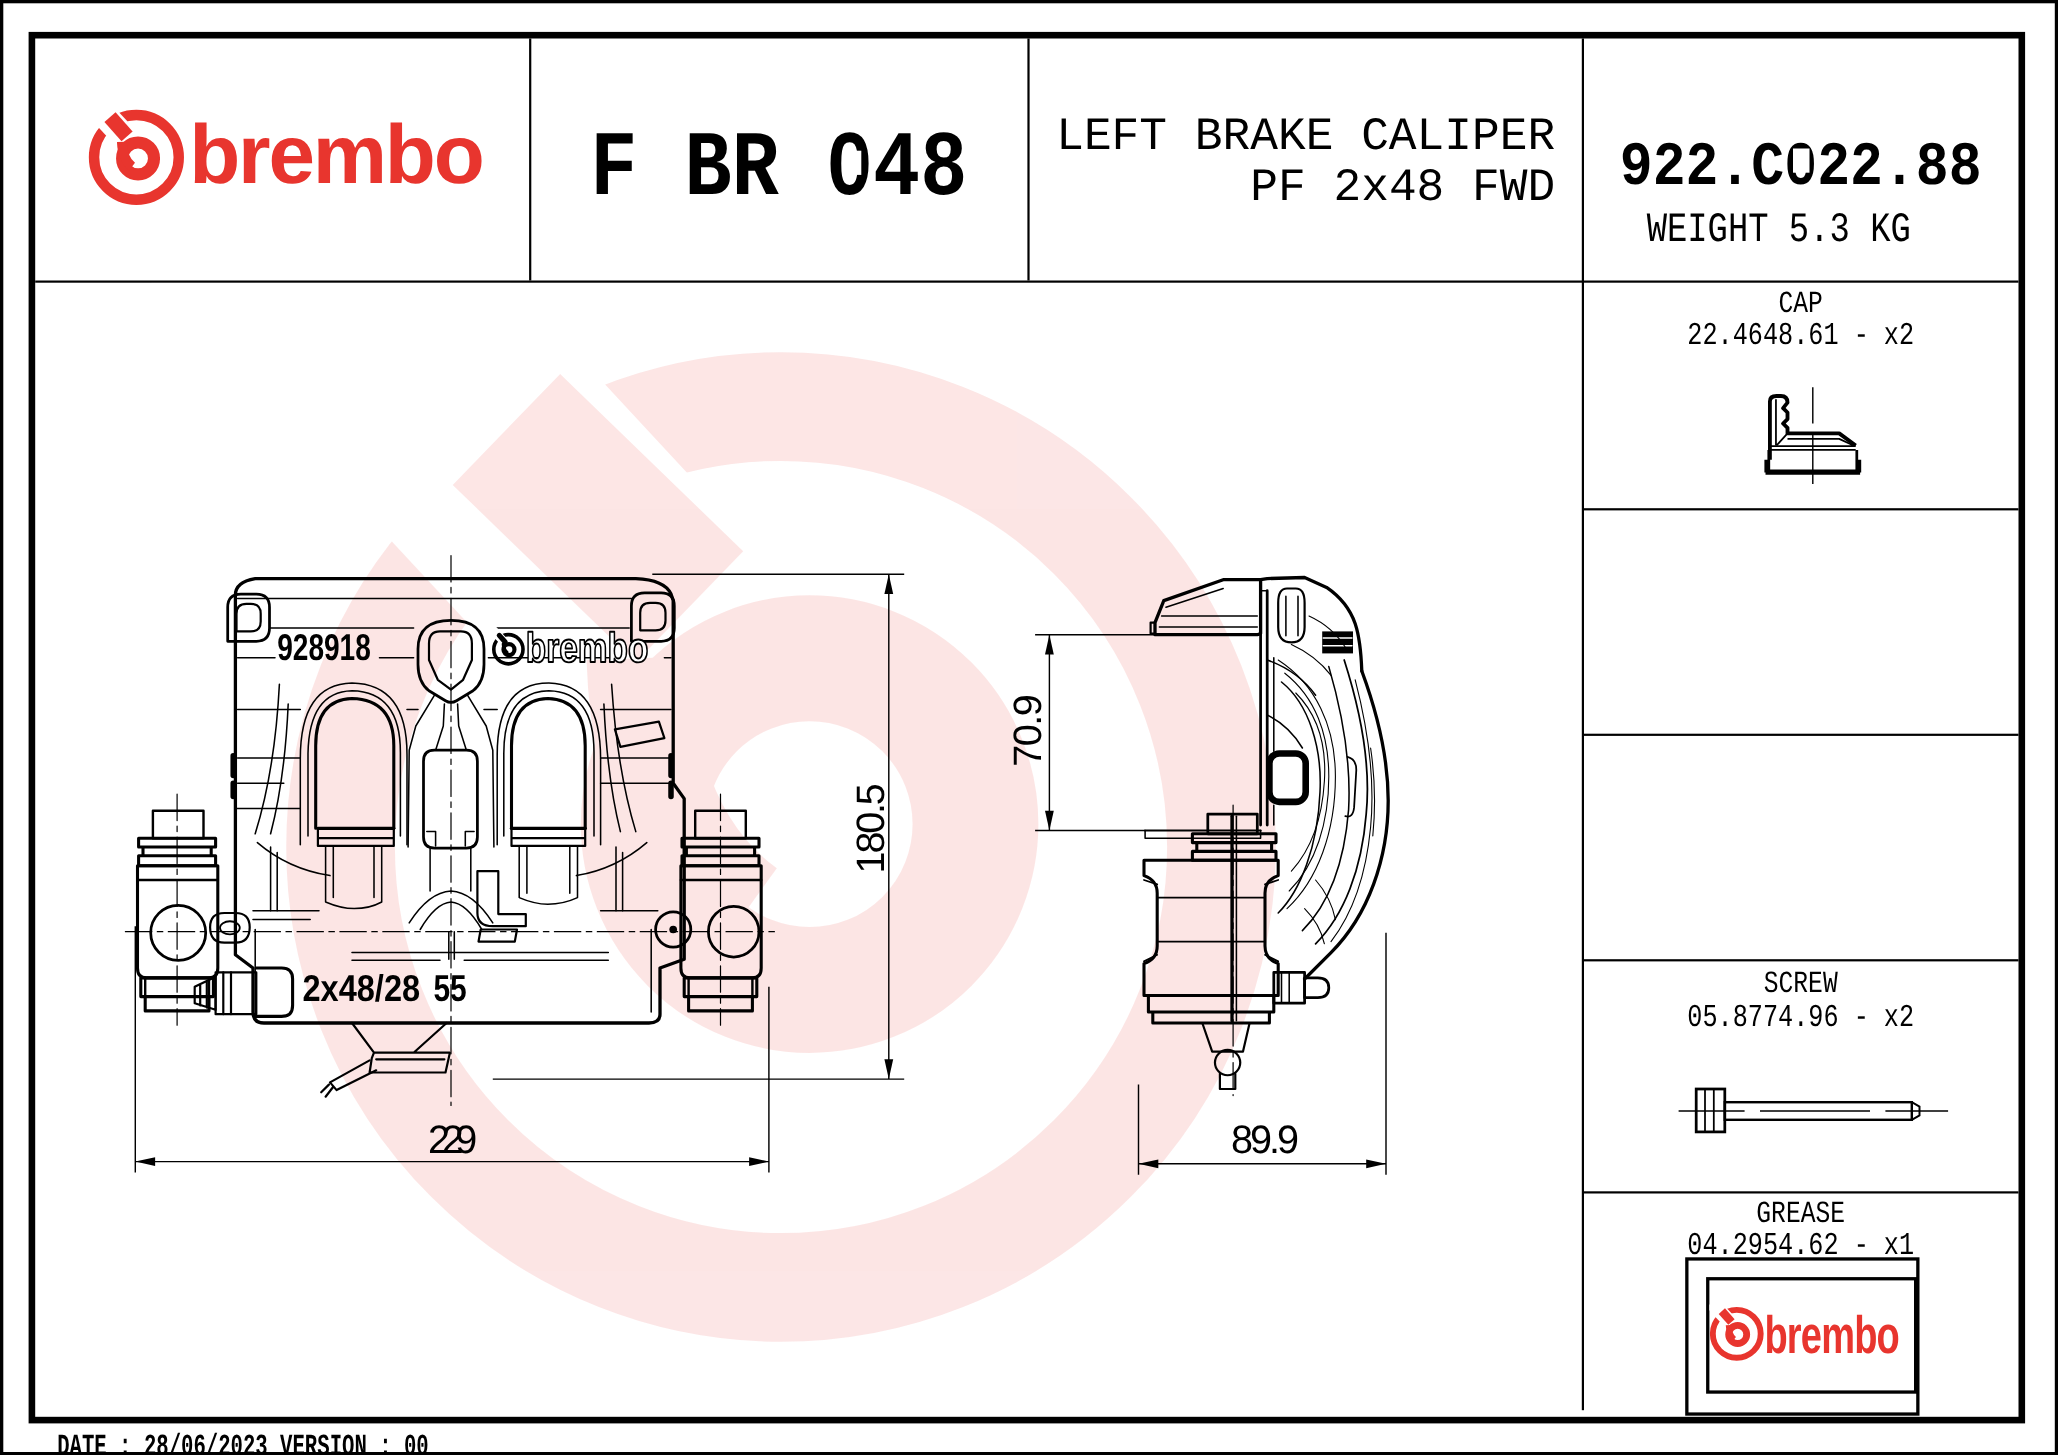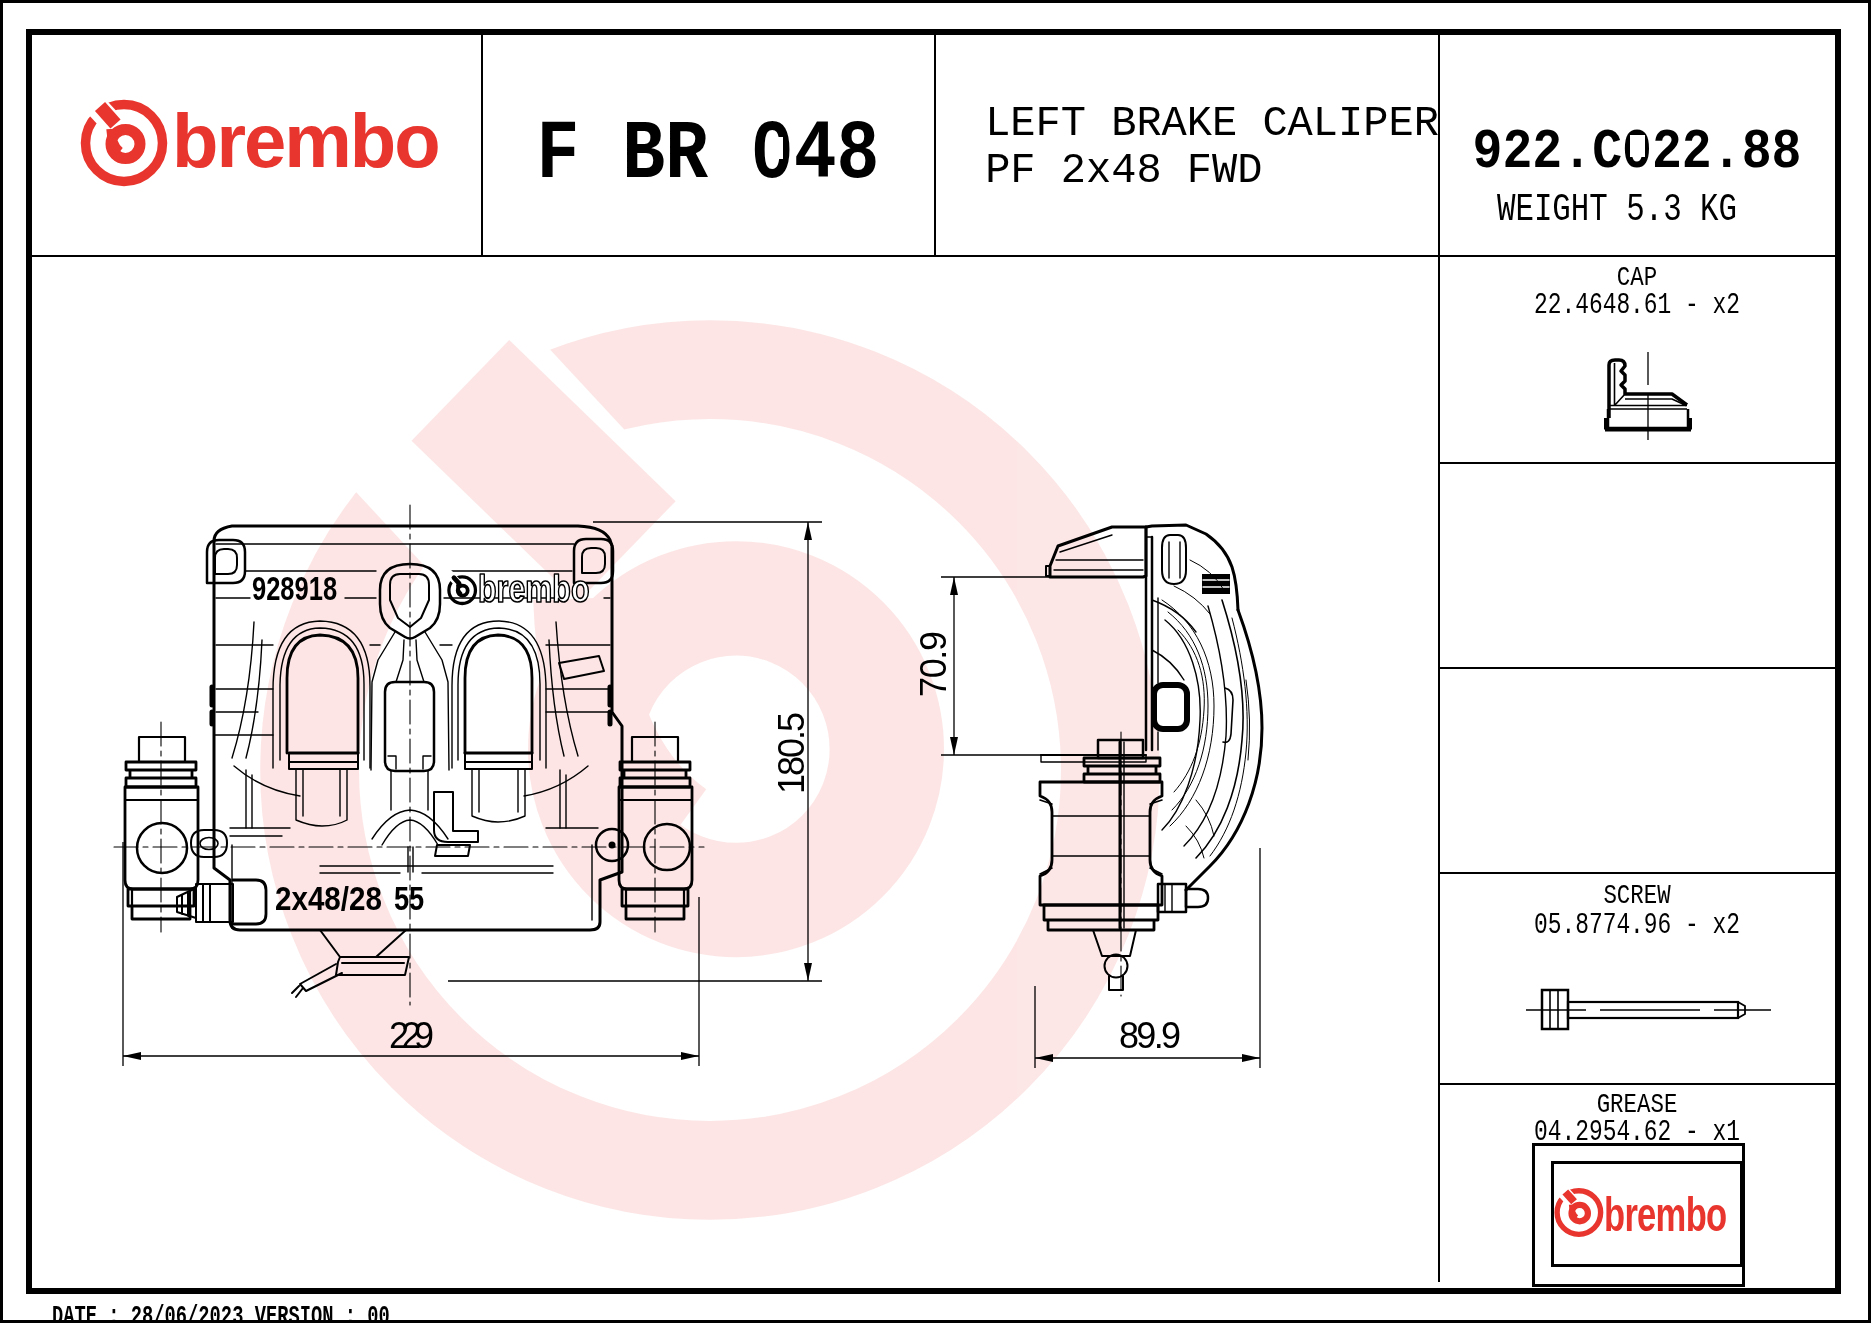--- a/index.html
+++ b/index.html
@@ -21,21 +21,21 @@
   <div class="abs" style="left:481px;top:35px;width:2px;height:220px;background:#000;"></div>
   <div class="abs" style="left:934px;top:35px;width:2px;height:220px;background:#000;"></div>
   <div class="abs" style="left:1438px;top:35px;width:2px;height:1247px;background:#000;"></div>
 
   <div class="abs" style="left:1440px;top:462px;width:395px;height:2px;background:#000;"></div>
   <div class="abs" style="left:1440px;top:667px;width:395px;height:2px;background:#000;"></div>
   <div class="abs" style="left:1440px;top:872px;width:395px;height:2px;background:#000;"></div>
   <div class="abs" style="left:1440px;top:1083px;width:395px;height:2px;background:#000;"></div>
 
   <div id="fbr" class="abs ctr" style="left:708px;top:113px;font-weight:bold;font-size:84px;line-height:84px;transform:translateX(-50%) scaleX(0.85);letter-spacing:0;">F BR 048</div>
-  <div class="abs ctr" style="left:1187px;top:101px;font-size:42px;line-height:47px;text-align:left;transform:translateX(-50%);margin-left:25px;">LEFT BRAKE CALIPER
+  <div class="abs ctr" style="left:1187px;top:101px;font-size:42px;line-height:47px;text-align:right;transform:translateX(-50%);">LEFT BRAKE CALIPER
 PF 2x48 FWD</div>
   <div class="abs ctr" style="left:1637px;top:124px;font-size:56px;line-height:56px;font-weight:bold;transform:translateX(-50%) scaleX(0.89);">922.C022.88</div>
   <div class="abs ctr" style="left:1617px;top:191px;font-size:38px;line-height:38px;transform:translateX(-50%) scaleX(0.81);">WEIGHT 5.3 KG</div>
 
   <div class="abs ctr" style="left:1637px;top:264px;font-size:28px;line-height:28px;transform:translateX(-50%) scaleX(0.80);">CAP</div>
   <div class="abs ctr" style="left:1637px;top:291px;font-size:29px;line-height:29px;transform:translateX(-50%) scaleX(0.79);">22.4648.61 - x2</div>
   <div class="abs ctr" style="left:1637px;top:882px;font-size:28px;line-height:28px;transform:translateX(-50%) scaleX(0.80);">SCREW</div>
   <div class="abs ctr" style="left:1637px;top:911px;font-size:29px;line-height:29px;transform:translateX(-50%) scaleX(0.79);">05.8774.96 - x2</div>
   <div class="abs ctr" style="left:1637px;top:1091px;font-size:28px;line-height:28px;transform:translateX(-50%) scaleX(0.80);">GREASE</div>
   <div class="abs ctr" style="left:1637px;top:1118px;font-size:29px;line-height:29px;transform:translateX(-50%) scaleX(0.79);">04.2954.62 - x1</div>

